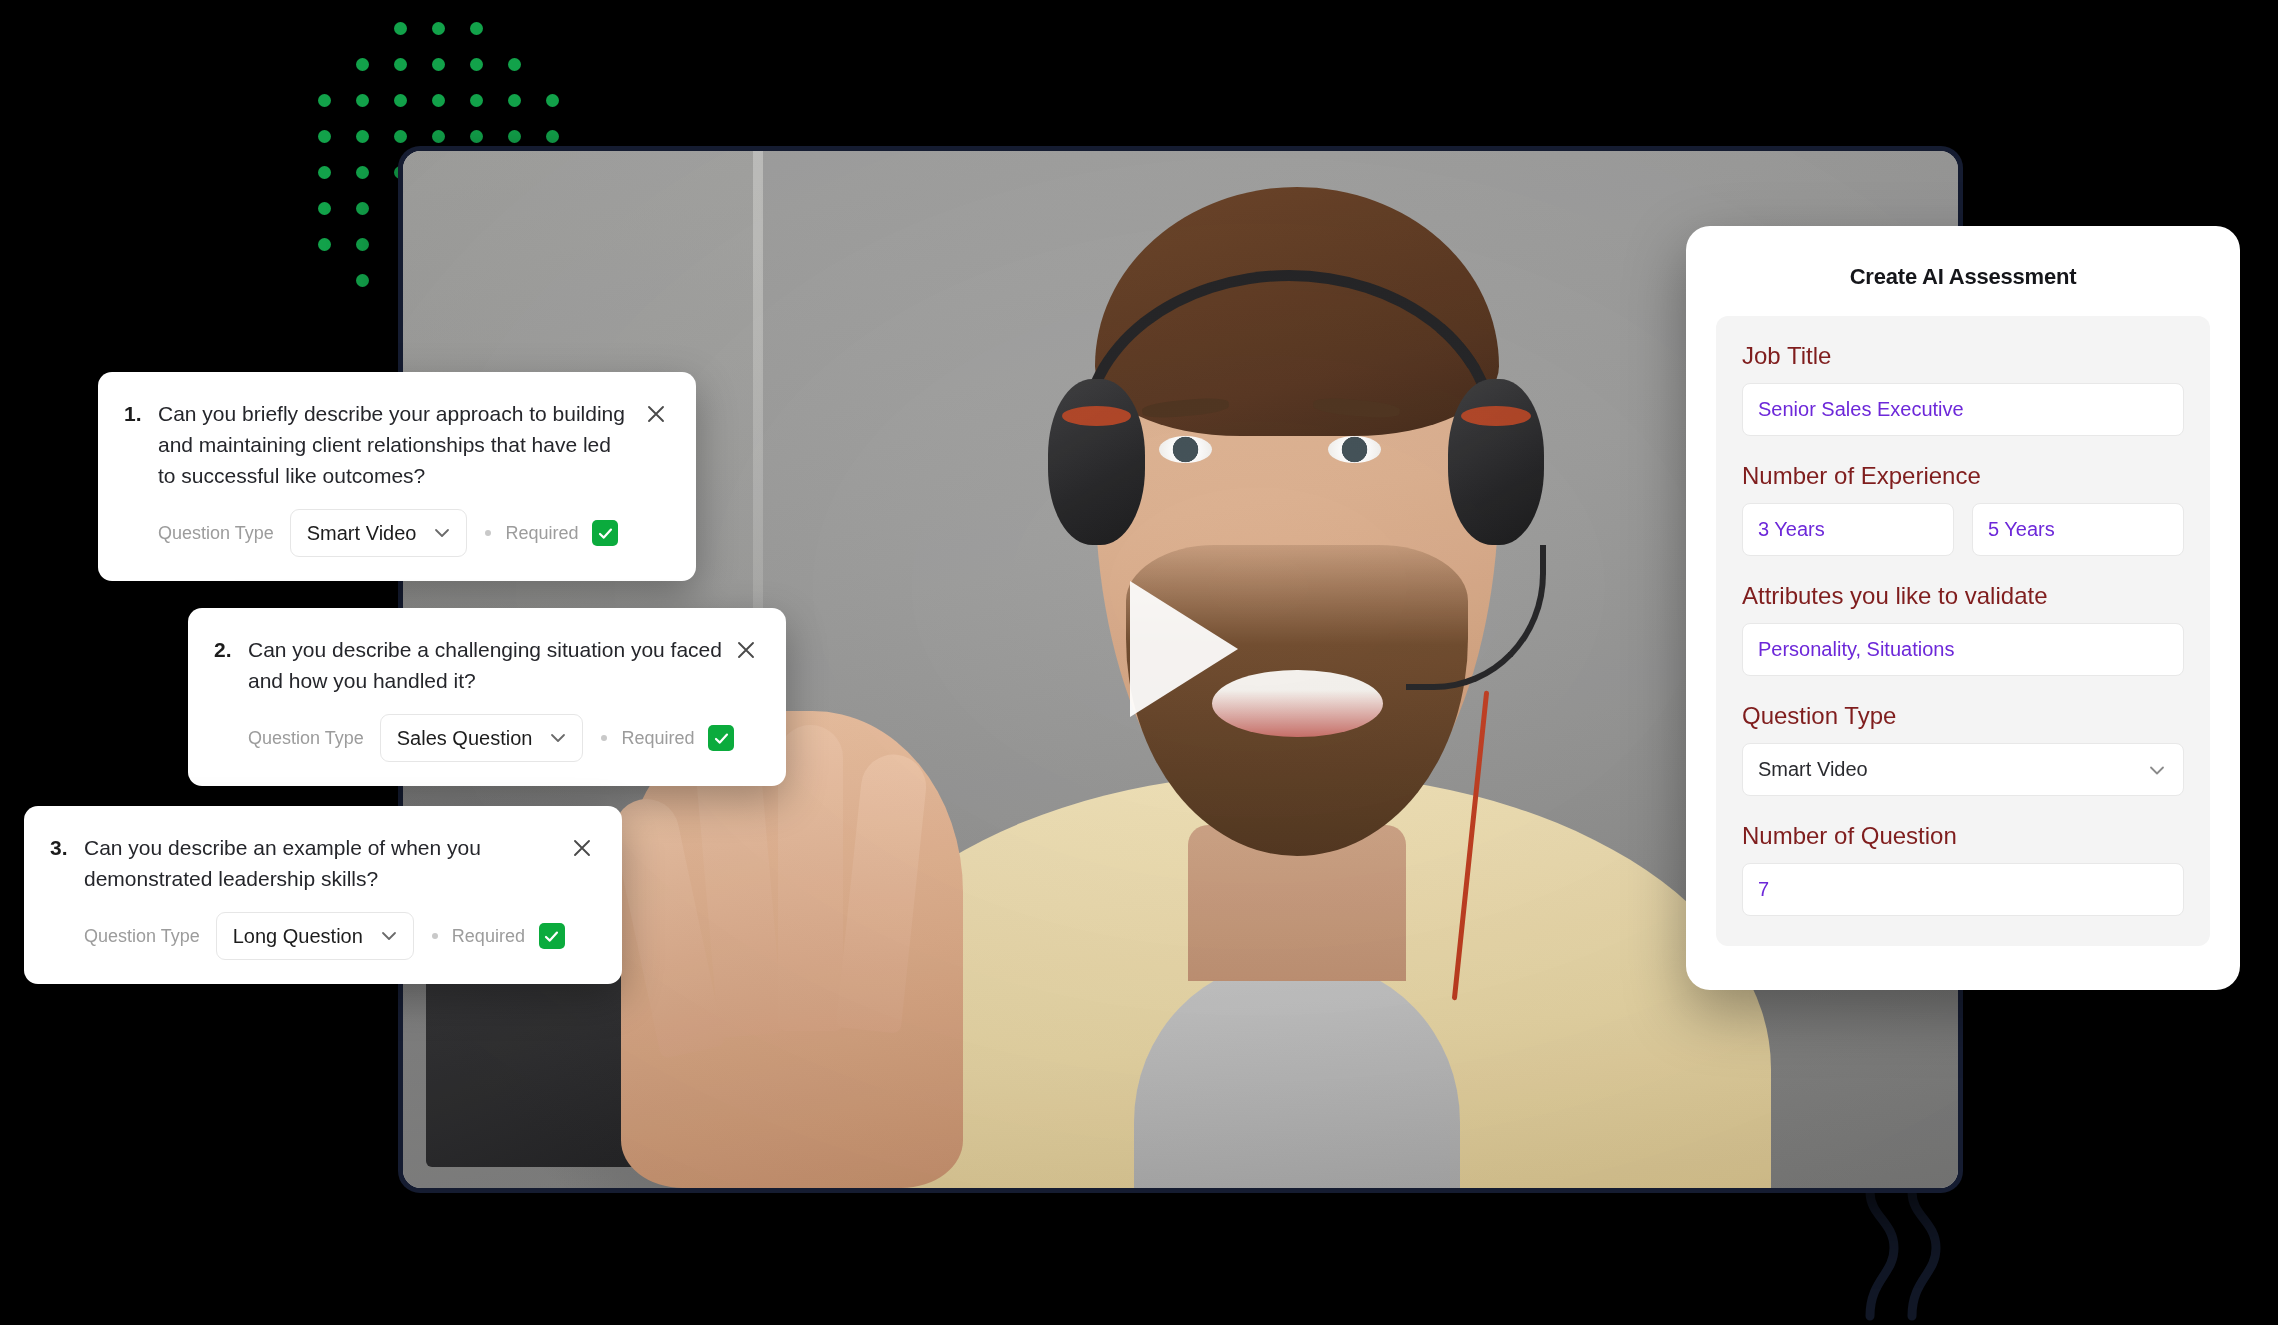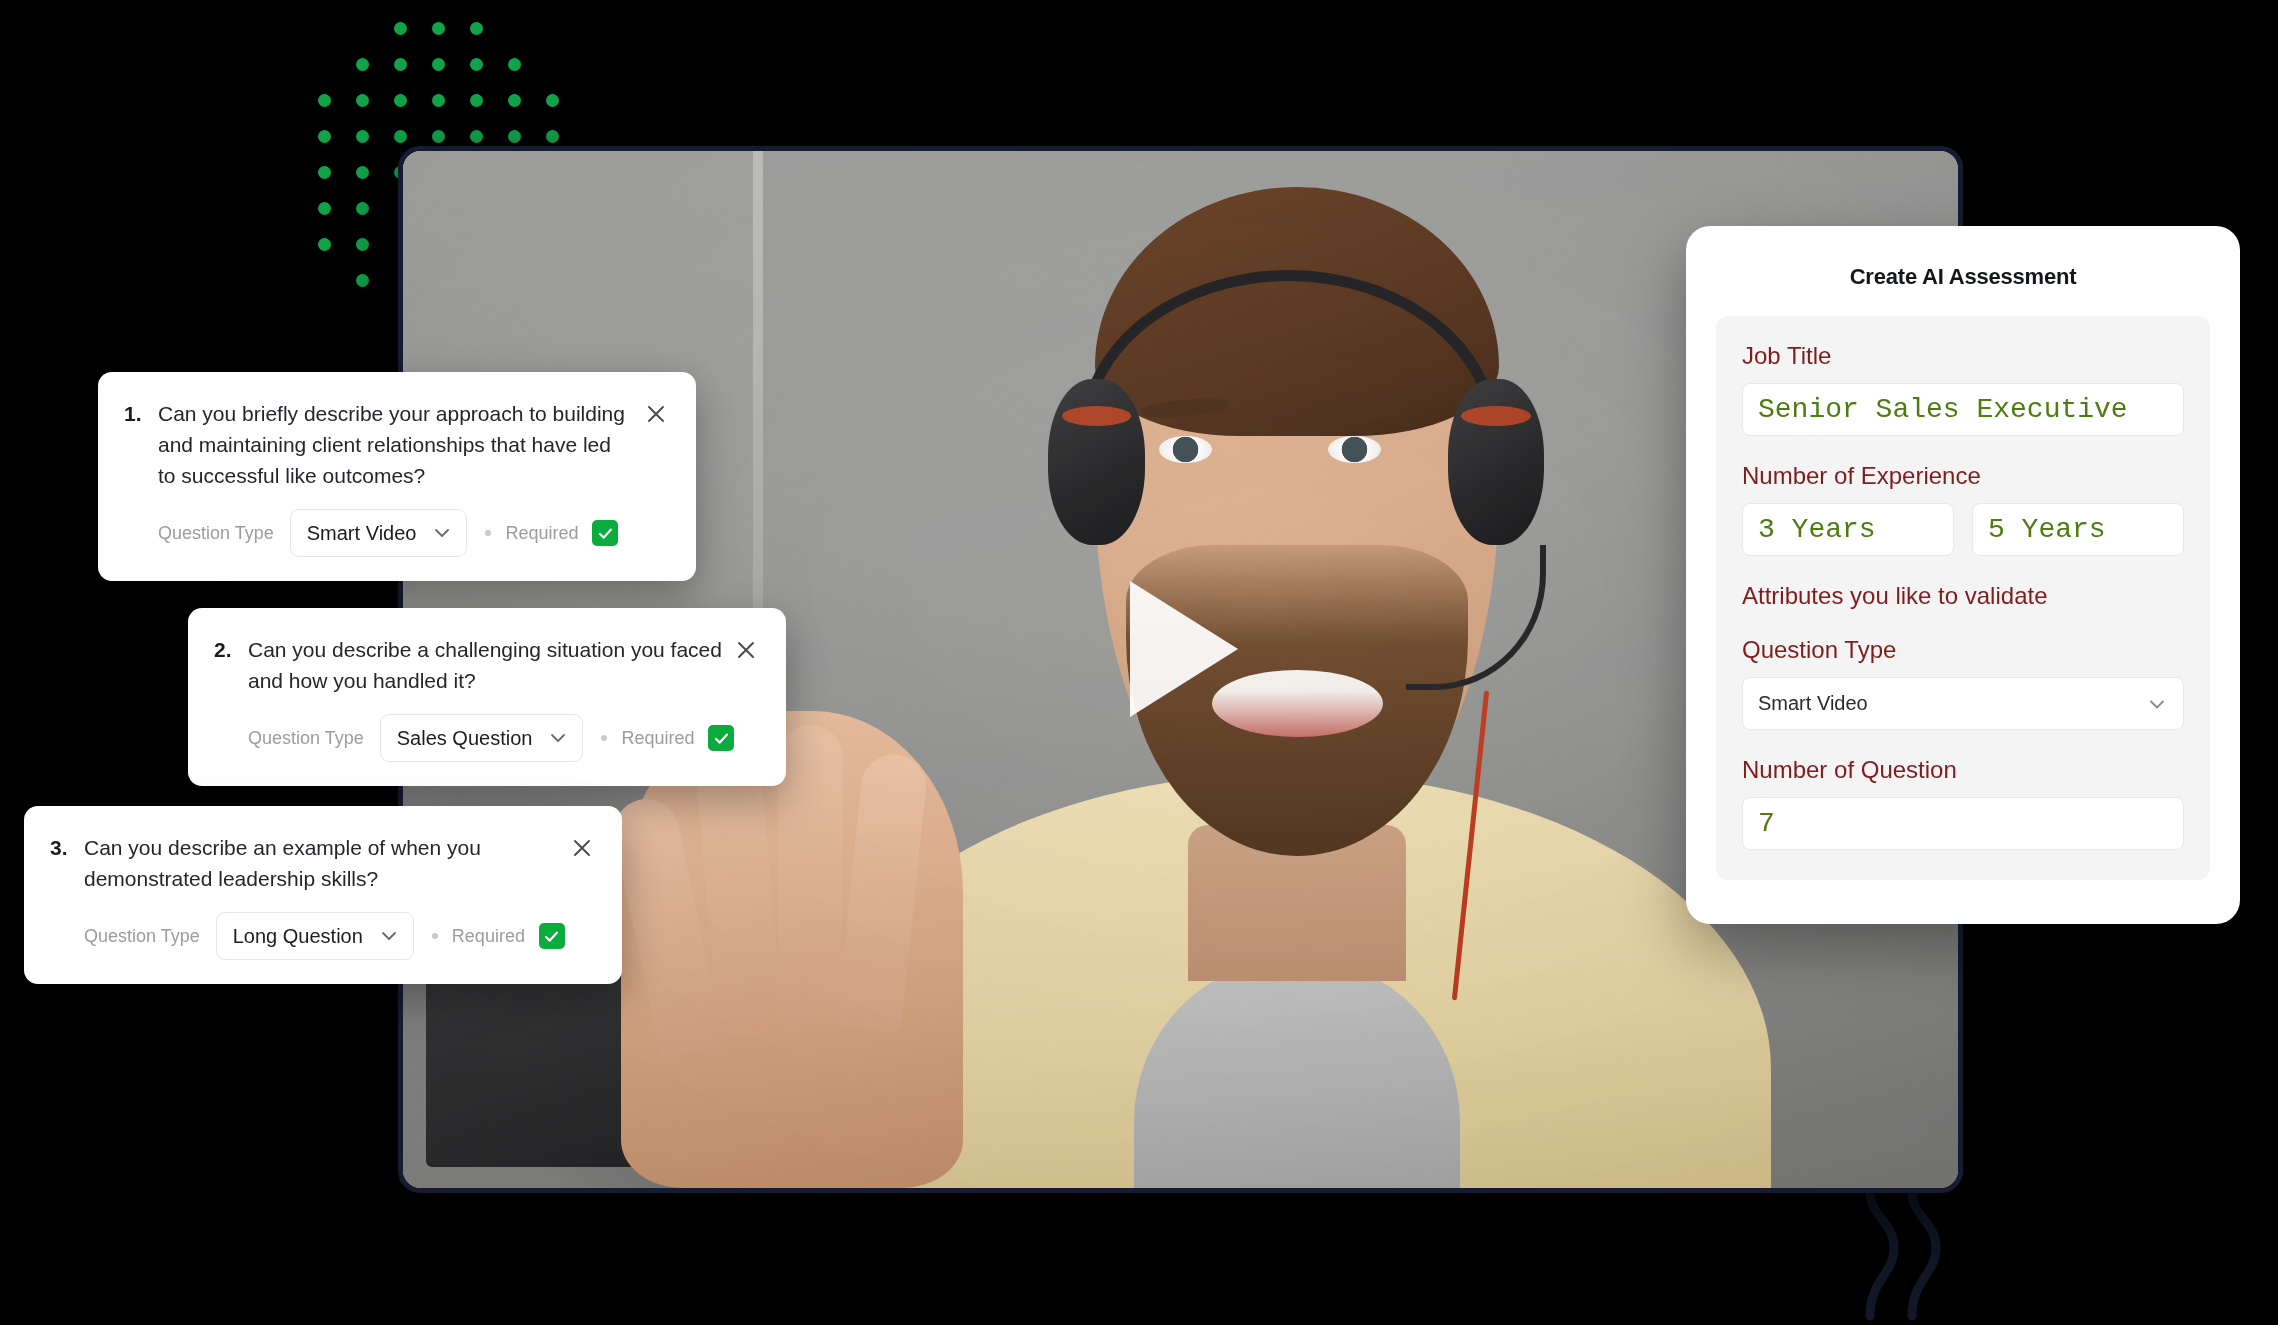--- a/index.html
+++ b/index.html
@@ -355,25 +355,25 @@
     margin-bottom: 13px;
   }
   .field-label:not(:first-child) { margin-top: 26px; }
   .input {
     width: 100%;
     height: 53px;
     background: #ffffff;
     border: 1px solid #e8e8e8;
     border-radius: 8px;
     padding: 0 15px;
-    font-size: 28px;
-    color: #4d7c0f;
+    font-size: 20px;
+    color: #6d28d9;
     display: flex;
     align-items: center;
-    font-family: Liberation Mono, monospace;
+    font-family: Liberation Sans, sans-serif;
     cursor: text;
   }
   .two-col { display: flex; gap: 18px; }
   .two-col .input { flex: 1; }
   .select {
     width: 100%;
     height: 53px;
     background: #ffffff;
     border: 1px solid #e8e8e8;
     border-radius: 8px;
@@ -587,20 +587,21 @@
       <div class="field-label">Job Title</div>
       <div class="input">Senior Sales Executive</div>
 
       <div class="field-label">Number of Experience</div>
       <div class="two-col">
         <div class="input">3 Years</div>
         <div class="input">5 Years</div>
       </div>
 
       <div class="field-label">Attributes you like to validate</div>
+      <div class="input">Personality, Situations</div>
 
       <div class="field-label">Question Type</div>
       <div class="select">
         <span>Smart Video</span>
         <svg class="chev" width="22" height="22" viewBox="0 0 22 22">
           <path d="M5 8.5 L11 14.5 L17 8.5" fill="none" stroke="currentColor" stroke-width="1.8" stroke-linecap="round" stroke-linejoin="round"></path>
         </svg>
       </div>
 
       <div class="field-label">Number of Question</div>

